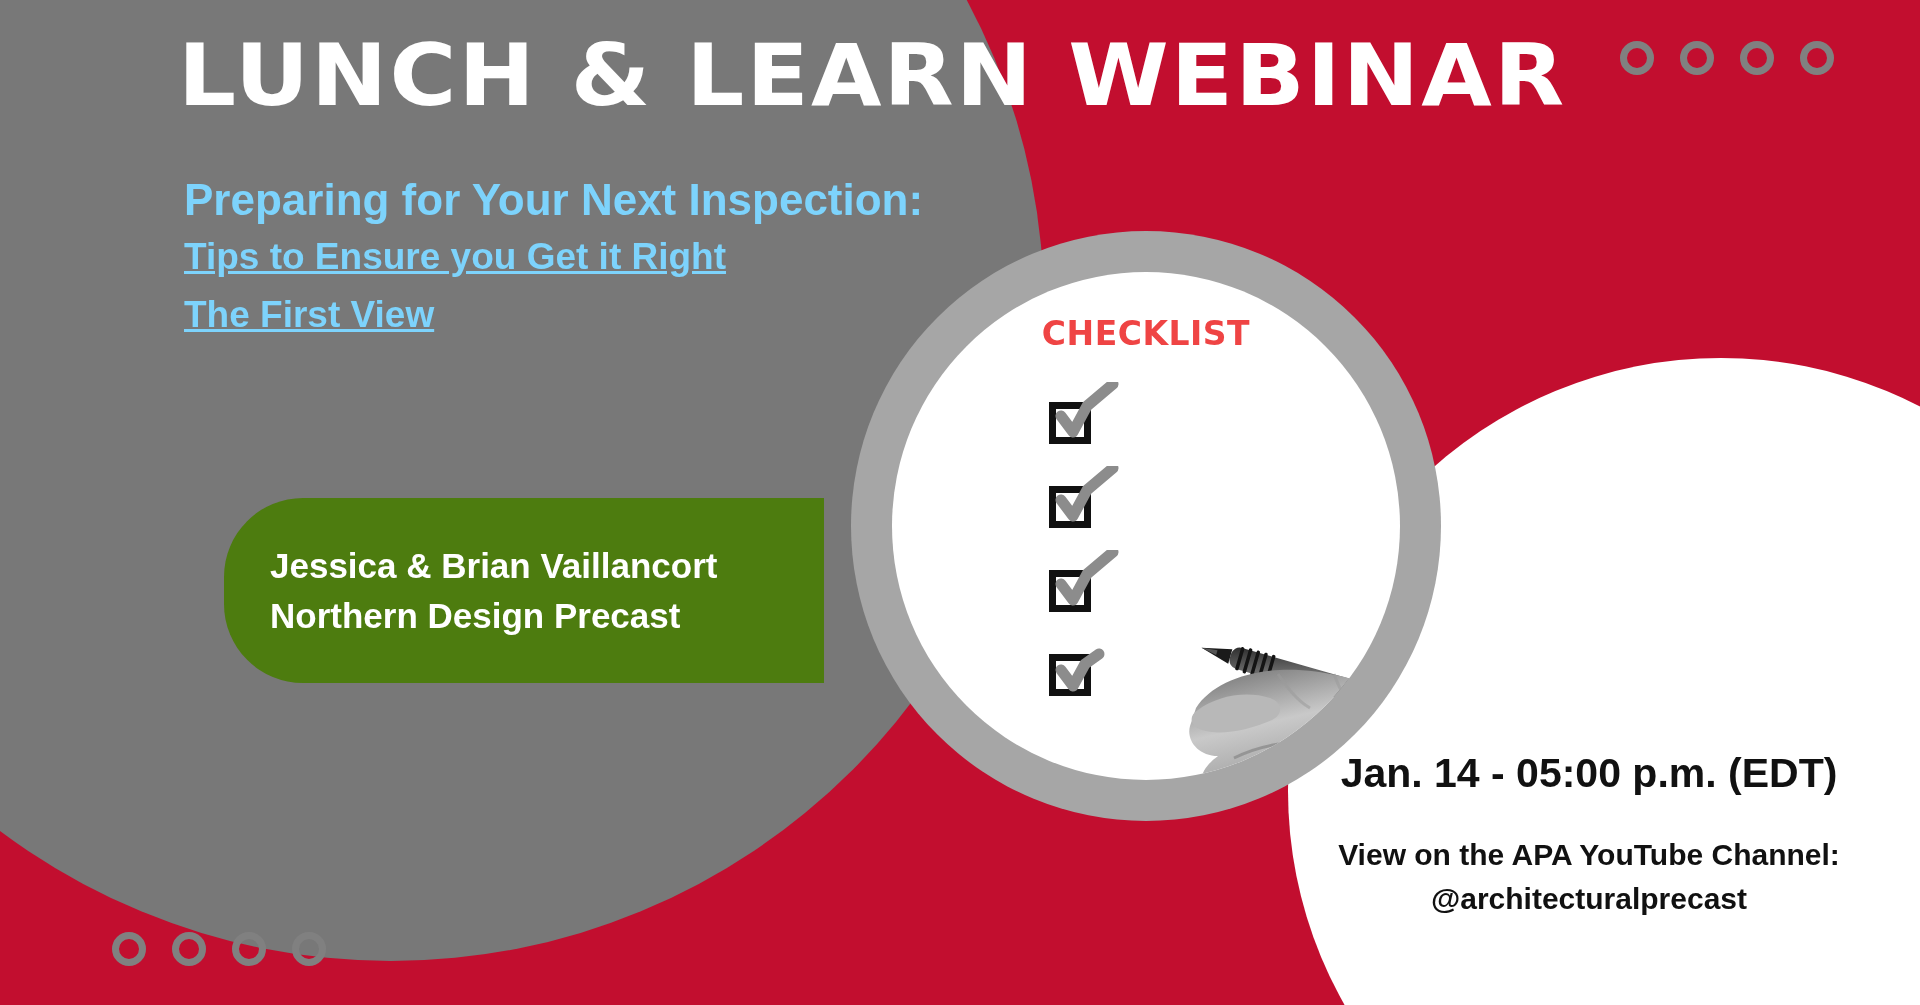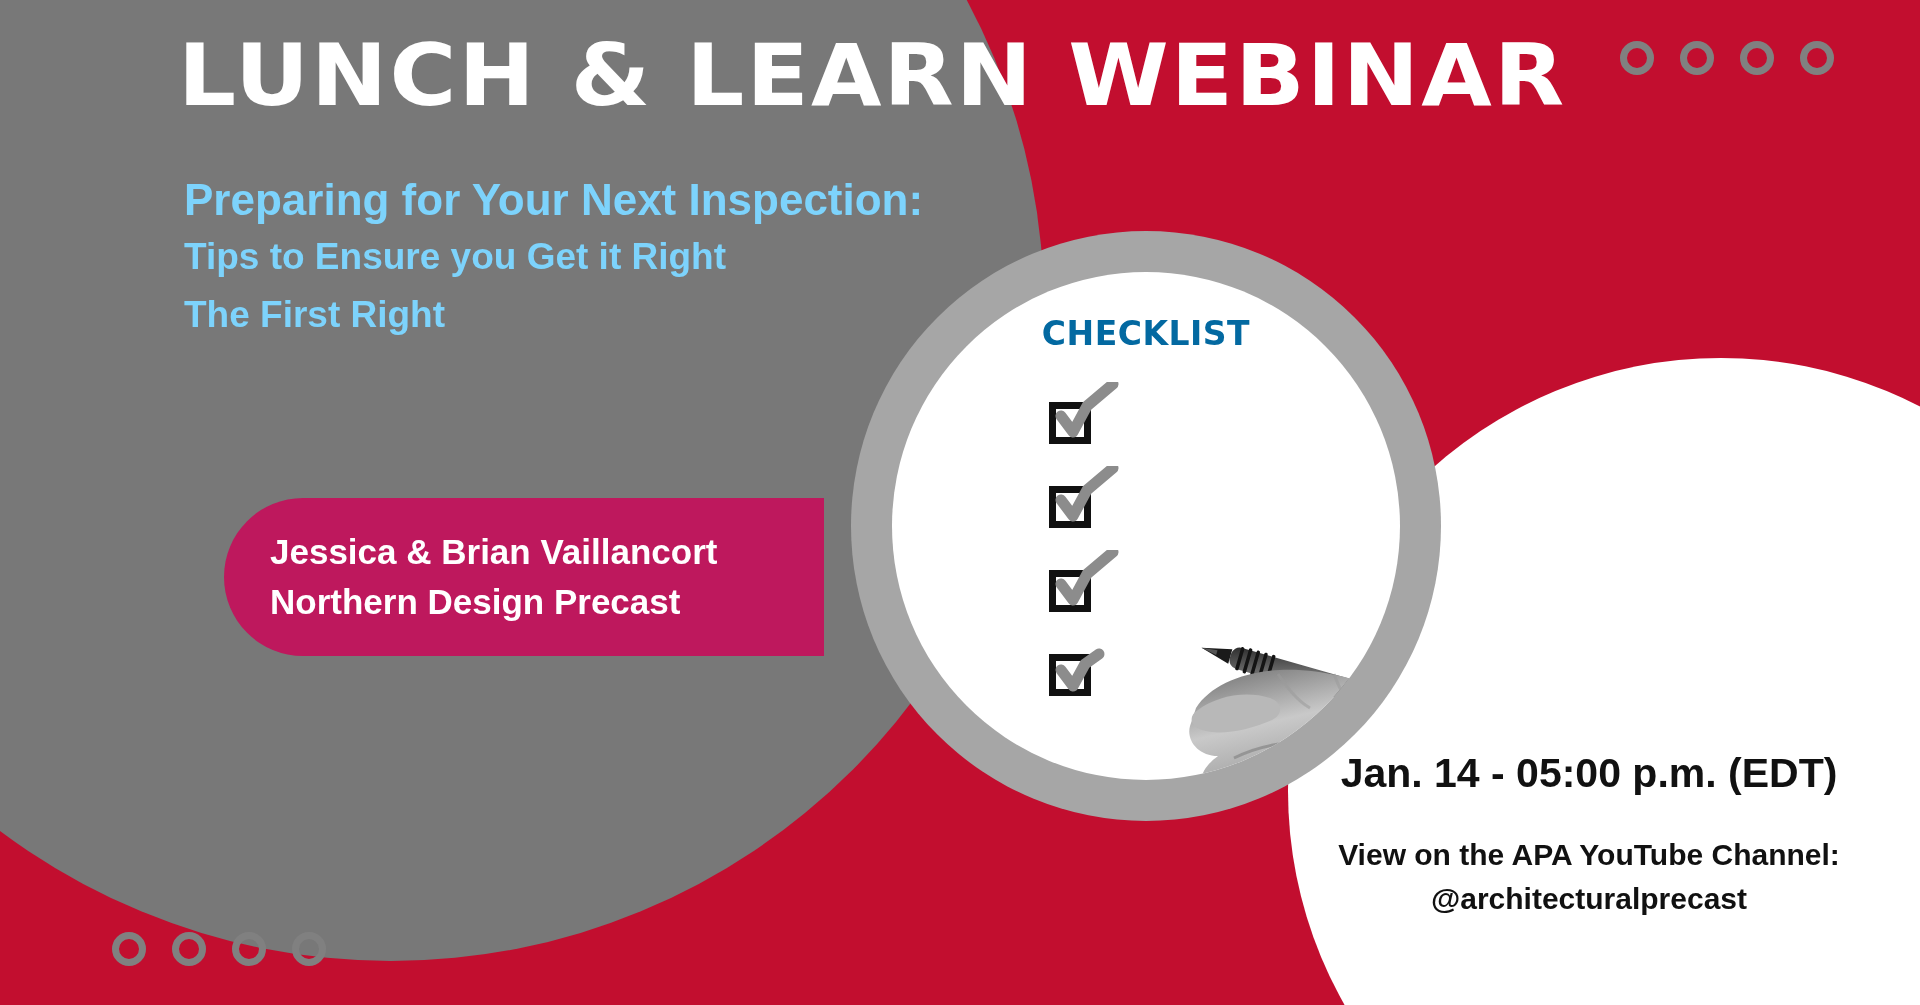--- a/index.html
+++ b/index.html
@@ -64,21 +64,21 @@
   }
   .checklist-title {
     position: absolute;
     left: 0;
     top: 42px;
     width: 100%;
     text-align: center;
     font-size: 33px;
     font-weight: bold;
     letter-spacing: 0.5px;
-    color: #0369a1;
+    color: #ef4444;
     font-family: "DejaVu Sans", sans-serif;
   }
   .checkbox-col {
     position: absolute;
     left: 157px;
     top: 116px;
     width: 120px;
   }
   .check-row {
     position: relative;
@@ -144,30 +144,31 @@
     white-space: nowrap;
     font-family: "Liberation Sans", sans-serif;
   }
   .subtitle-line-2,
   .subtitle-line-3 {
     font-size: 37px;
     font-weight: bold;
     line-height: 1.55;
     white-space: nowrap;
     font-family: "Liberation Sans", sans-serif;
+    text-decoration: underline;
   }
 
   
   .speaker-pill {
     position: absolute;
     left: 224px;
     top: 498px;
     width: 600px;
-    height: 158px;
-    background: #be185d;
+    height: 185px;
+    background: #4d7c0f;
     border-radius: 79px 0 0 79px;
     display: flex;
     flex-direction: column;
     justify-content: center;
     padding-left: 46px;
     box-sizing: border-box;
   }
   .speaker-name,
   .speaker-org {
     color: #FFFFFF;
@@ -237,21 +238,21 @@
 
   <div class="bg-red"></div>
   <div class="circle-gray-big"></div>
   <div class="circle-white-big"></div>
 
   <div class="title">LUNCH &amp; LEARN WEBINAR</div>
 
   <div class="subtitle">
     <div class="subtitle-line-1">Preparing for Your Next Inspection:</div>
     <div class="subtitle-line-2">Tips to Ensure you Get it Right</div>
-    <div class="subtitle-line-3">The First Right</div>
+    <div class="subtitle-line-3">The First View</div>
   </div>
 
   <div class="speaker-pill">
     <div class="speaker-name">Jessica &amp; Brian Vaillancort</div>
     <div class="speaker-org">Northern Design Precast</div>
   </div>
 
   <div class="medallion">
     <div class="medallion-inner">
 

